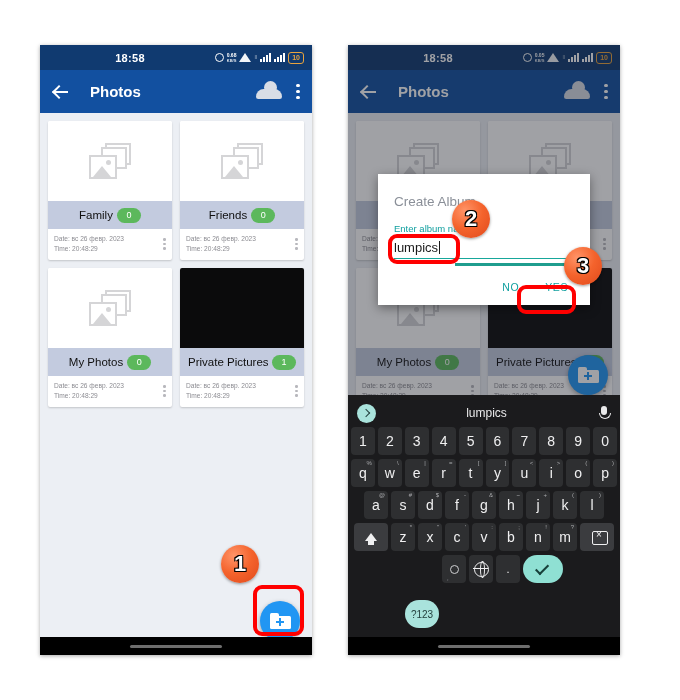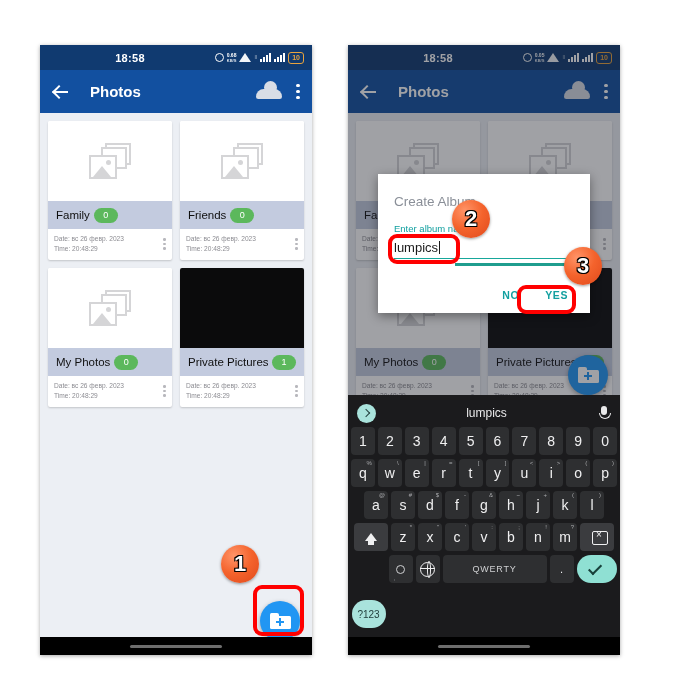--- a/index.html
+++ b/index.html
@@ -135,21 +135,21 @@
     content: ""; position: absolute; right: 4px; top: 3px;
     width: 5px; height: 5px; border-radius: 50%; background: #d5d5d7;
   }
   .ph-icon .s3::after {
     content: ""; position: absolute; left: 2px; bottom: 0;
     border-left: 9px solid transparent; border-right: 9px solid transparent;
     border-bottom: 11px solid #d5d5d7;
   }
   .labelbar {
     background: #c3cbdf; height: 28px;
-    display: flex; align-items: center; justify-content: flex-start;
+    display: flex; align-items: center; justify-content: center;
     padding: 0 8px;
   }
   .label-name {
     font-size: 11.5px; color: #101010; white-space: nowrap;
     overflow: hidden; text-overflow: clip;
   }
   .badge {
     background: #5cb85c; color: #fff; font-size: 9px;
     border-radius: 9px; min-width: 24px; height: 15px;
     display: flex; align-items: center; justify-content: center;
@@ -211,22 +211,22 @@
   }
   .caret {
     display: inline-block; width: 1.4px; height: 13px;
     background: #1a1a1a; vertical-align: -2px; margin-left: 1px;
   }
   .dlg-actions {
     display: flex; justify-content: flex-end; gap: 26px;
     margin-top: 22px; padding-right: 6px;
   }
   .dlg-btn {
-    font-size: 10.5px; font-weight: bold; color: #12a0a0;
-    letter-spacing: .6px; cursor: pointer; margin-top: 8px;
+    font-size: 10.5px; font-weight: normal; color: #12a0a0;
+    letter-spacing: .6px; cursor: pointer;
   }
 
   
   .keyboard {
     position: absolute; left: 0; bottom: 18px; width: 100%;
     background: #1b1b1d; padding: 4px 3px 5px 3px;
   }
   .sugbar {
     height: 28px; display: flex; align-items: center;
     padding: 0 6px; position: relative;
@@ -790,21 +790,20 @@
         <div class="key teal wide">
             <span style="font-size:10px">?123</span>
           </div>
         <div class="key">
             <div class="ic-emoji"></div>
             <span class="sup" style="top:auto;bottom:2px;left:5px;right:auto">,</span>
           </div>
         <div class="key">
             <div class="ic-globe"></div>
           </div>
-        <div class="key space">QWERTY</div>
         <div class="key">
             <span style="font-size:11px">.</span>
           </div>
         <div class="key enter">
             <div class="ic-check"></div>
           </div>
       </div>
     </div>
 
     <div class="navbar">

